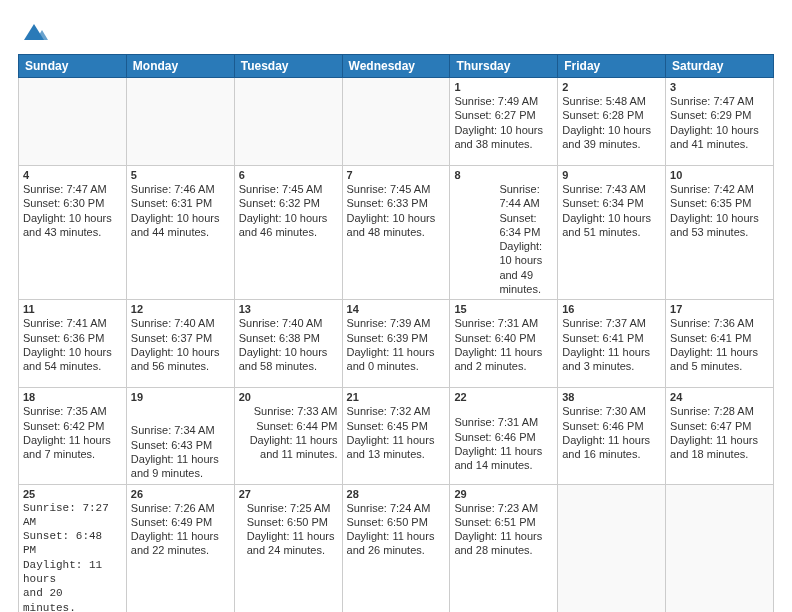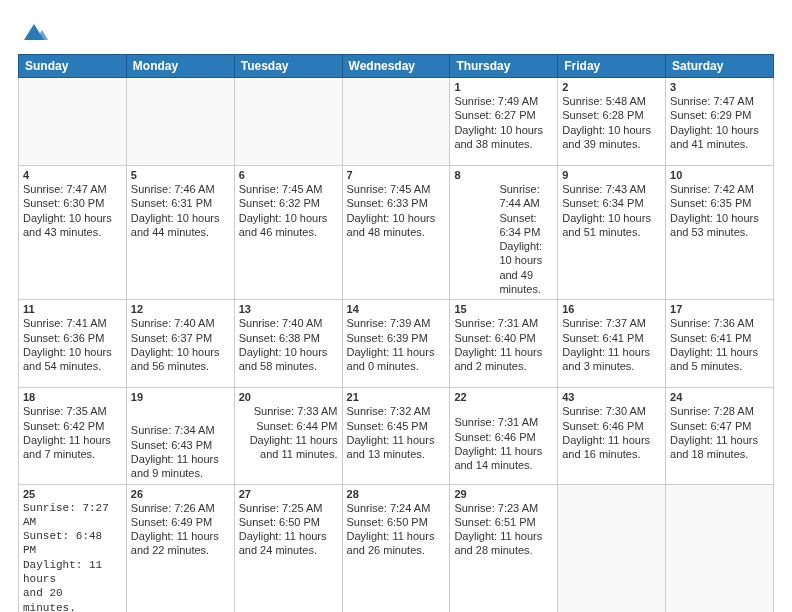--- a/index.html
+++ b/index.html
@@ -274,21 +274,21 @@
 and 13 minutes.</div>
           </td>
           <td>
             <span class="day-number">22</span>
             <div class="day-info" style="white-space: pre-line; margin-top: 12px;">Sunrise: 7:31 AM
 Sunset: 6:46 PM
 Daylight: 11 hours
 and 14 minutes.</div>
           </td>
           <td>
-            <span class="day-number">43</span>
+            <span class="day-number">38</span>
             <div class="day-info" style="white-space: pre-line;">Sunrise: 7:30 AM
 Sunset: 6:46 PM
 Daylight: 11 hours
 and 16 minutes.</div>
           </td>
           <td>
             <span class="day-number">24</span>
             <div class="day-info" style="white-space: pre-line;">Sunrise: 7:28 AM
 Sunset: 6:47 PM
 Daylight: 11 hours
@@ -305,21 +305,21 @@
           </td>
           <td>
             <span class="day-number">26</span>
             <div class="day-info" style="white-space: pre-line;">Sunrise: 7:26 AM
 Sunset: 6:49 PM
 Daylight: 11 hours
 and 22 minutes.</div>
           </td>
           <td>
             <span class="day-number">27</span>
-            <div class="day-info" style="white-space: pre-line;">Sunrise: 7:25 AM
+            <div class="day-info" style="white-space: pre-line; margin-left: 8px;">Sunrise: 7:25 AM
 Sunset: 6:50 PM
 Daylight: 11 hours
 and 24 minutes.</div>
           </td>
           <td>
             <span class="day-number">28</span>
             <div class="day-info" style="white-space: pre-line;">Sunrise: 7:24 AM
 Sunset: 6:50 PM
 Daylight: 11 hours
 and 26 minutes.</div>

